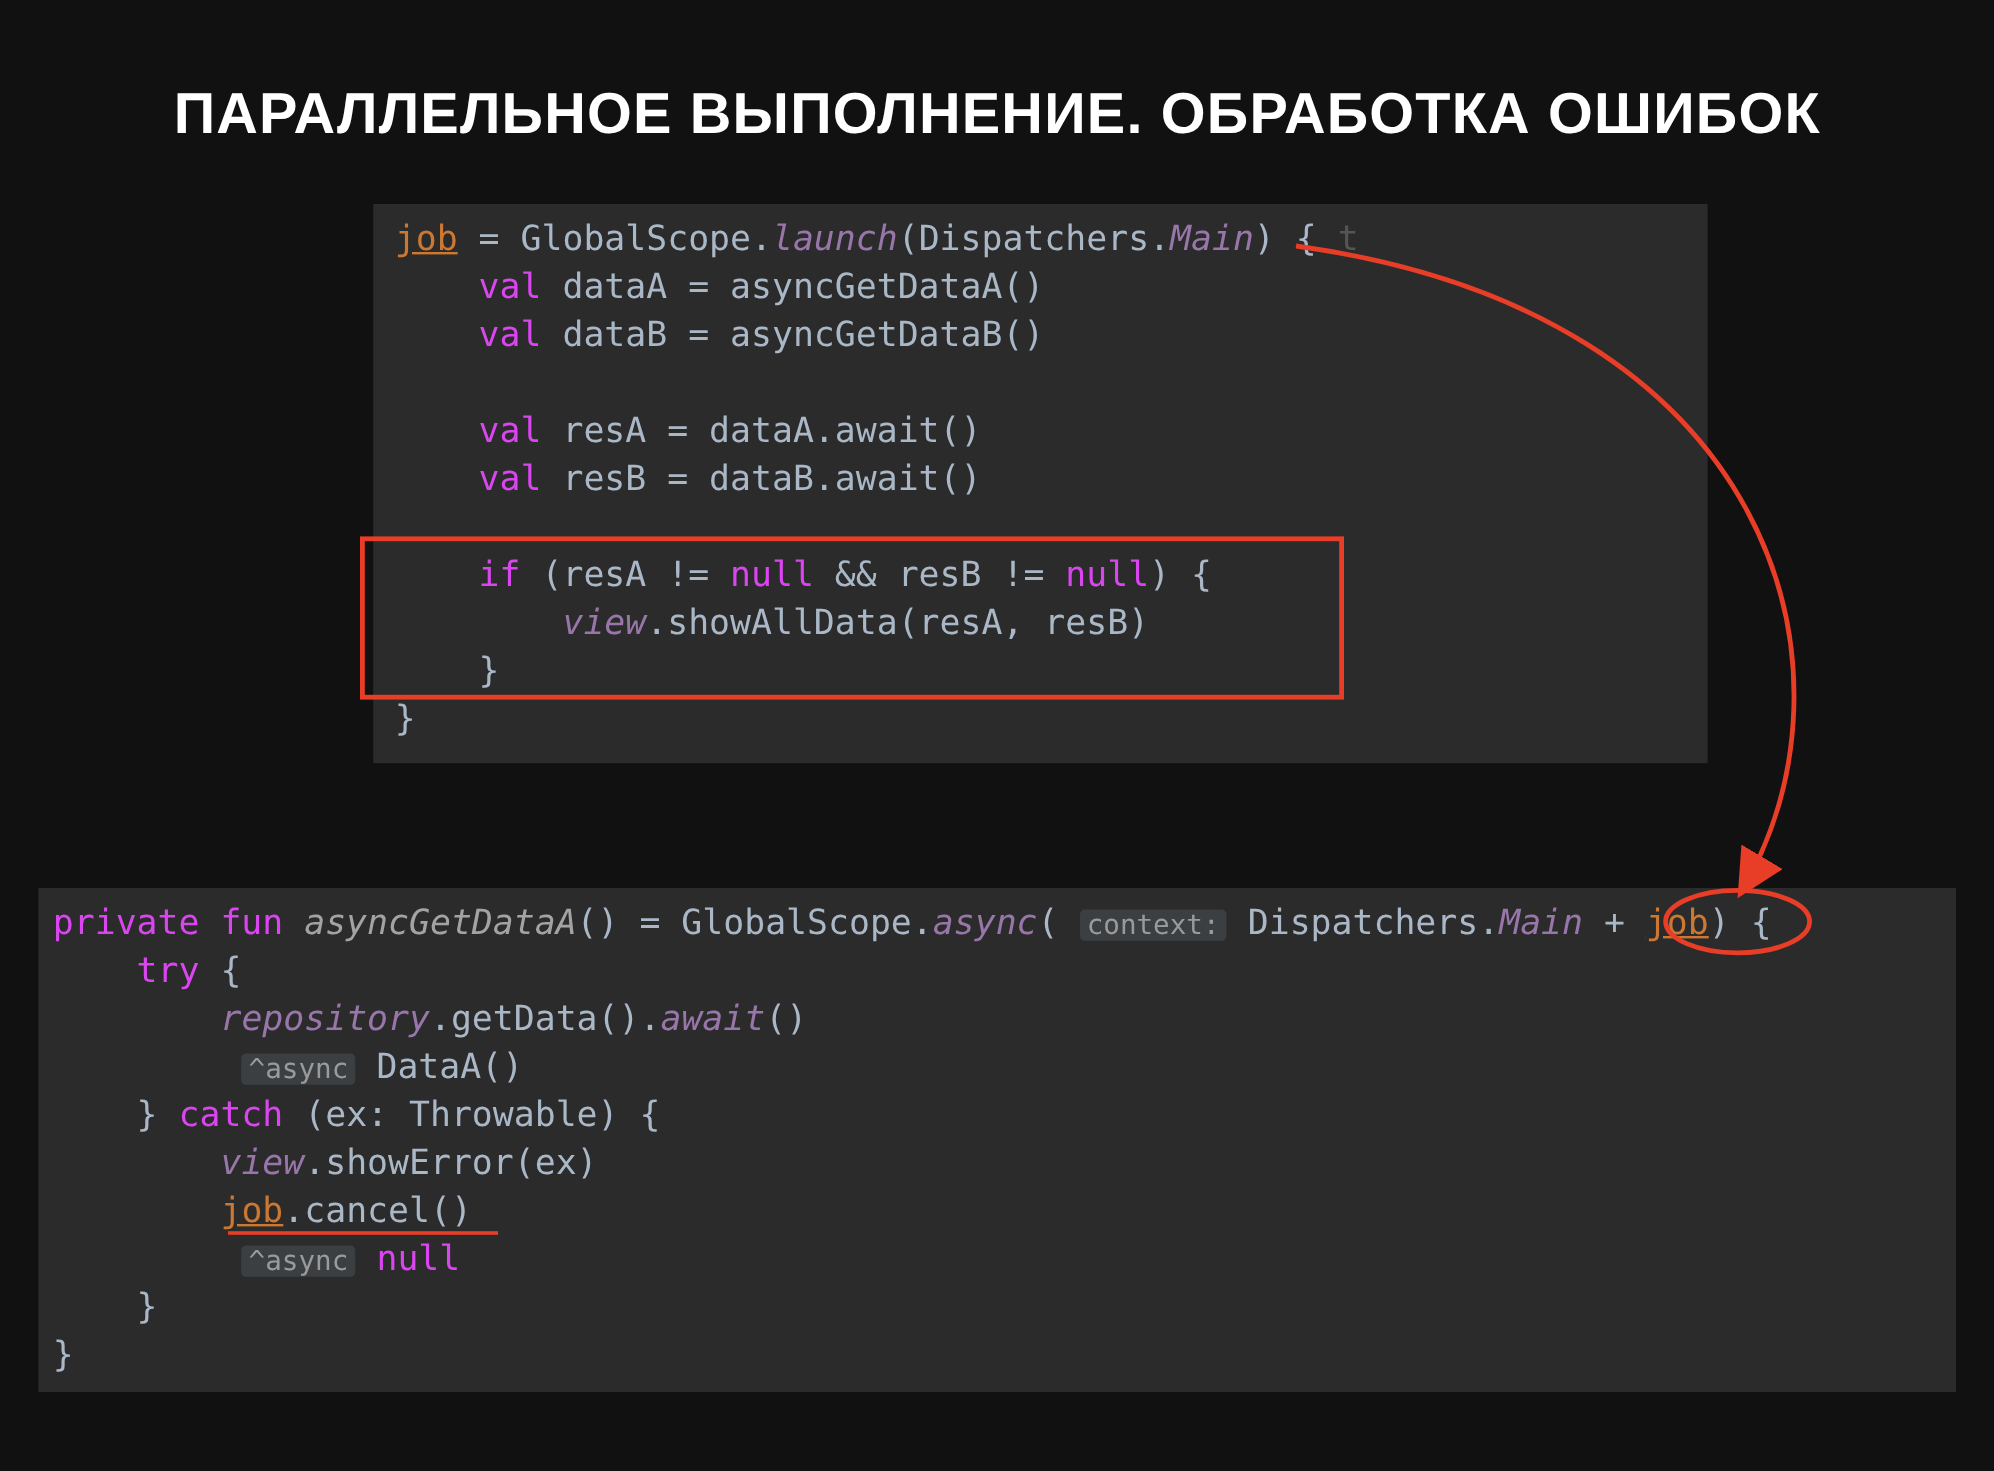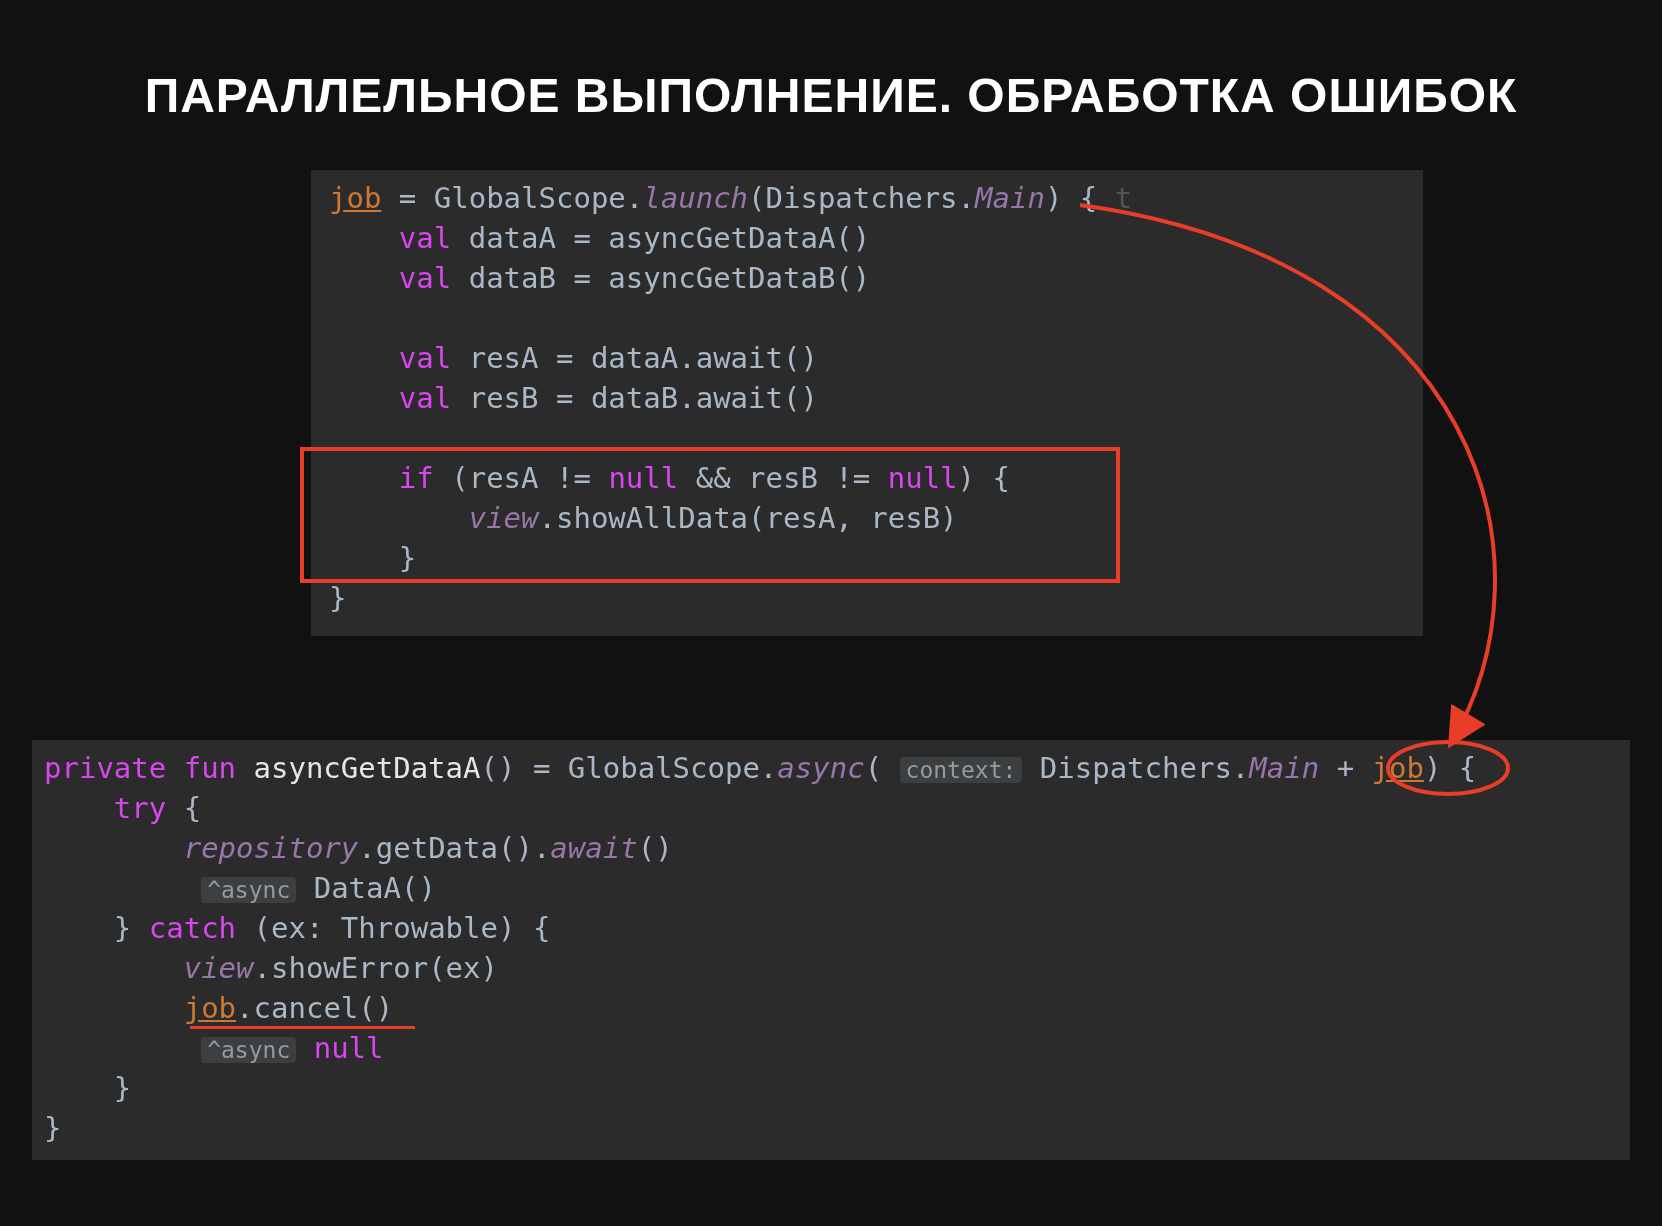--- a/index.html
+++ b/index.html
@@ -37,21 +37,21 @@
     margin-left: 36px;
   }
   .code-block-2 {
     left: 32px;
     top: 740px;
     width: 1598px;
     padding: 8px 0 12px 12px;
   }
   .kw   { color: #d946ef; }
   .field{ color: #cc7832; }
-  .fn   { color: #e5e5e5; }
+  .fn   { color: #a3a3a3; font-style: italic; }
   .it   { color: #9876aa; font-style: italic; }
   .hintbox { background: #3c3f41; color: #9a9a9a; border-radius: 4px; padding: 0 6px; font-size: 23px; }
   .ul   { text-decoration: underline; }
   .trail { color: #555; }
   .red-box {
     position: absolute;
     border: 4px solid #e83e27;
     pointer-events: none;
   }
   .red-box-1 { left: 300px; top: 447px; width: 820px; height: 136px; }

